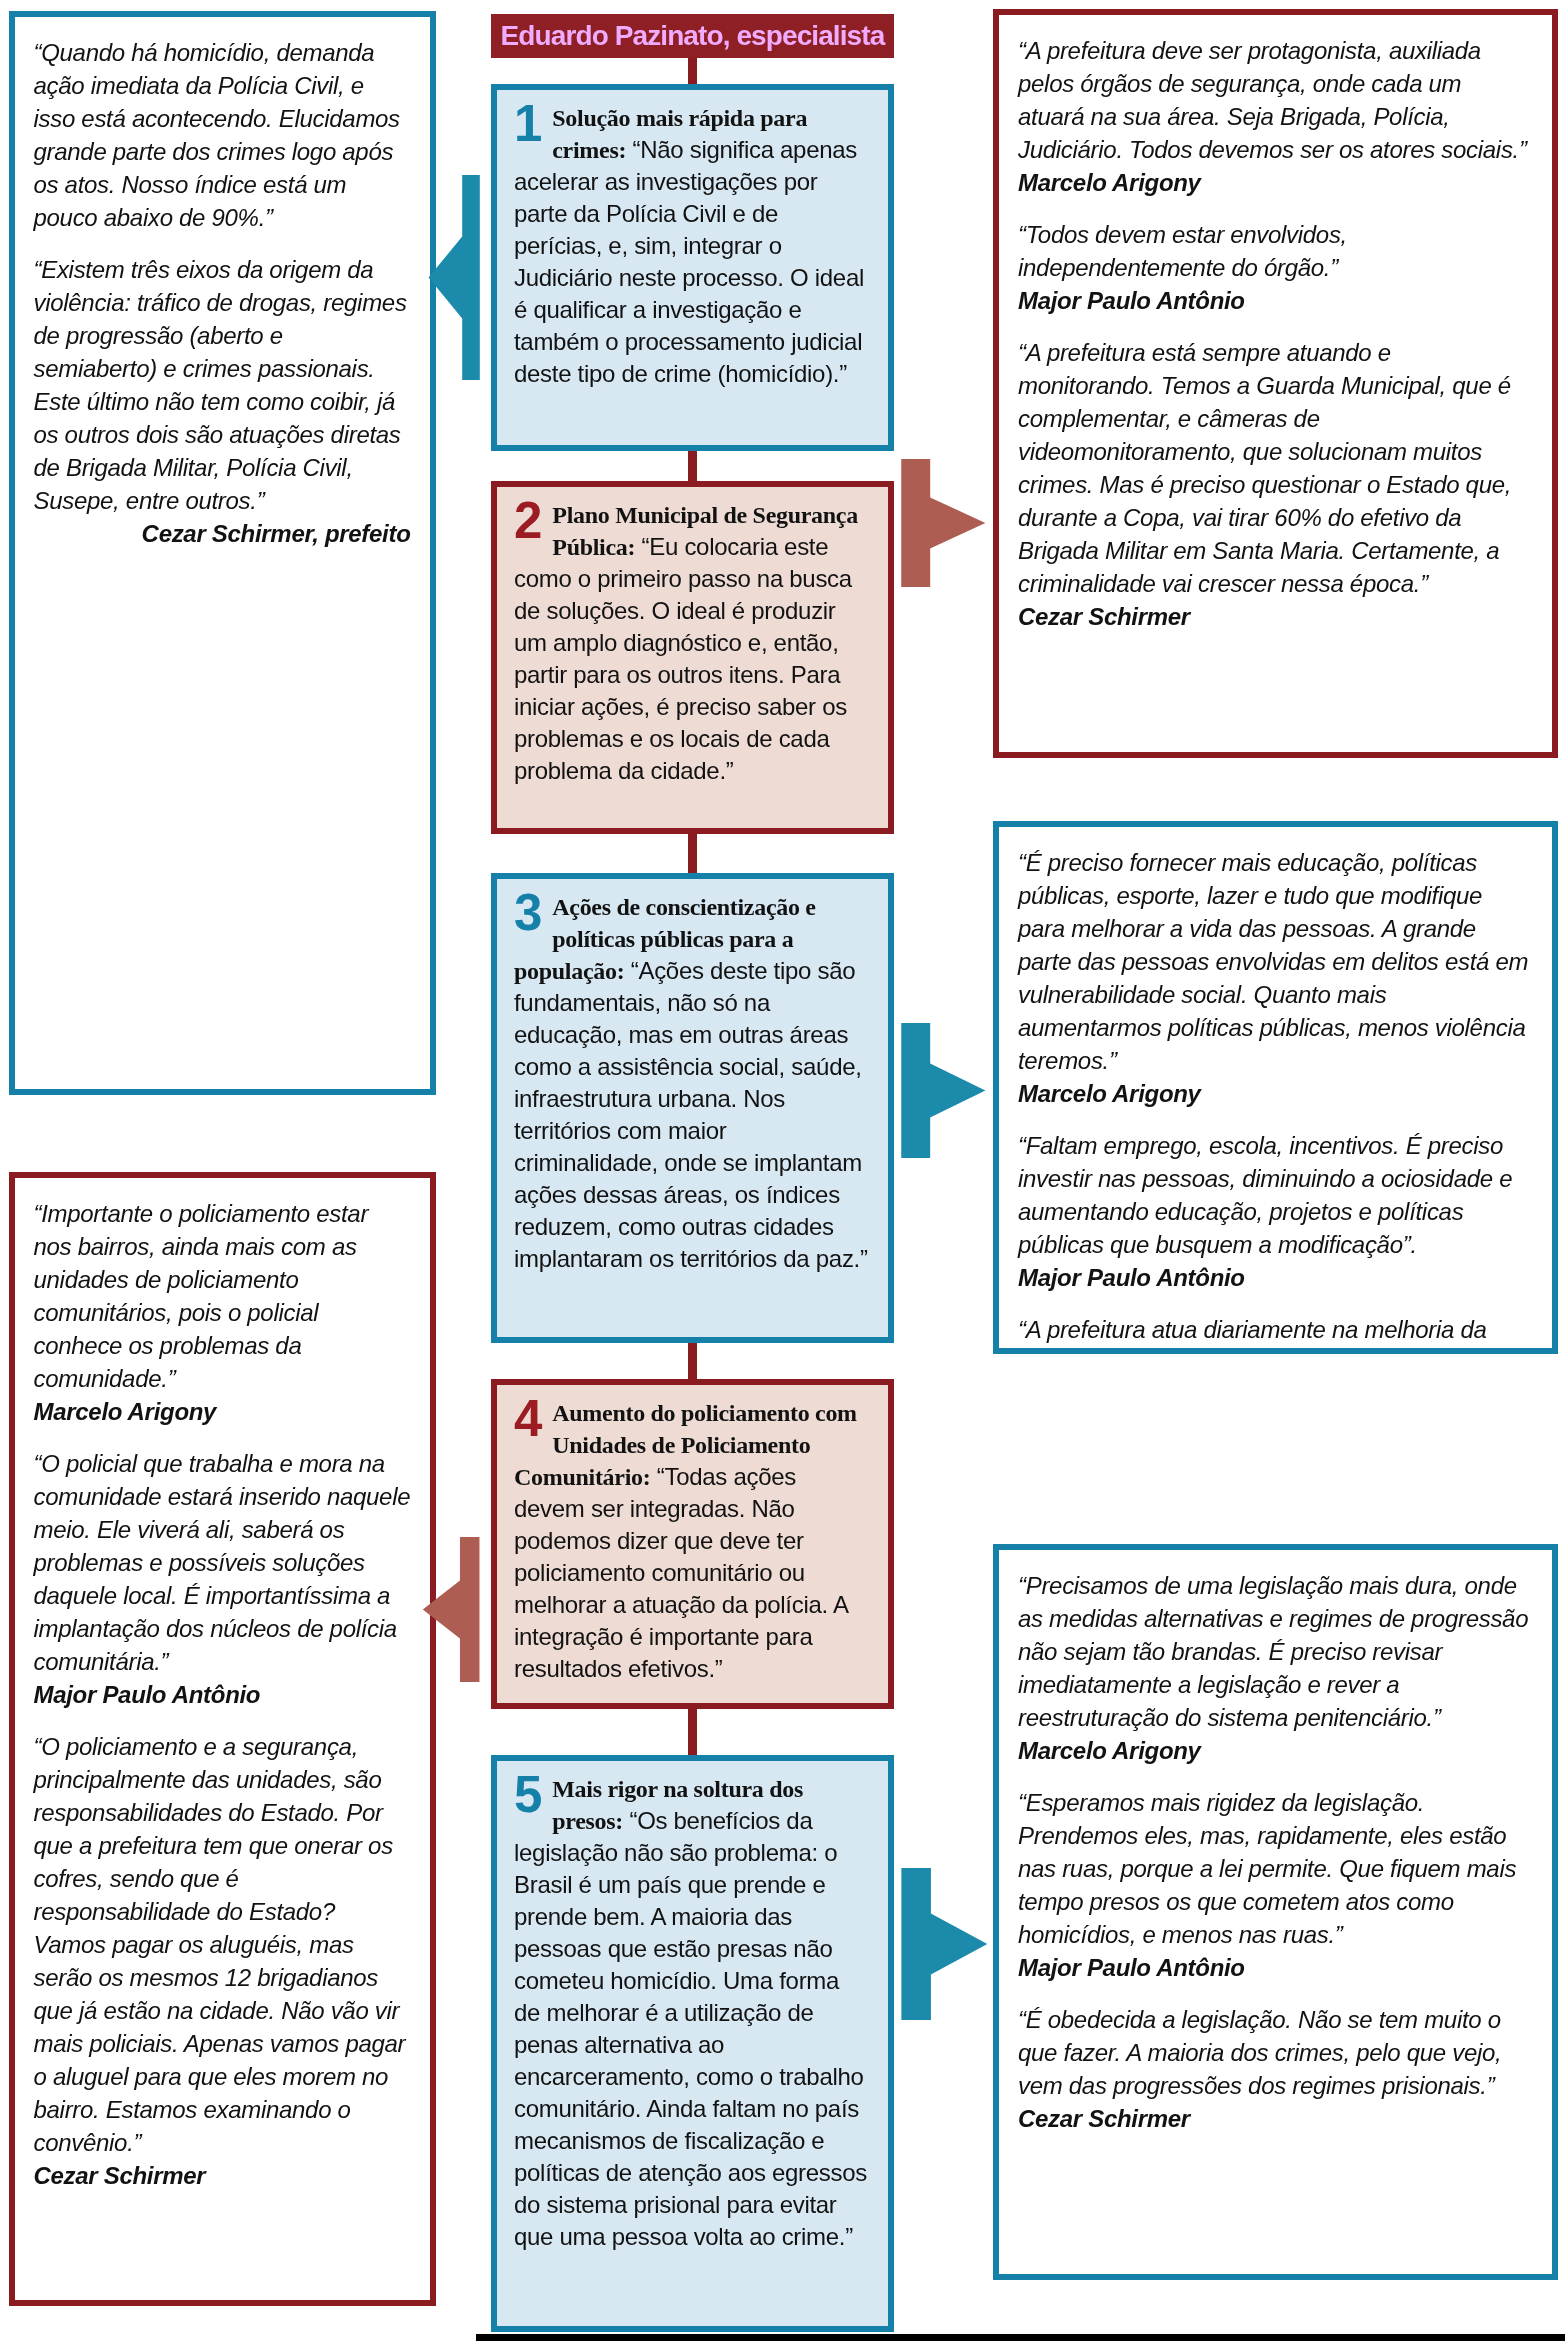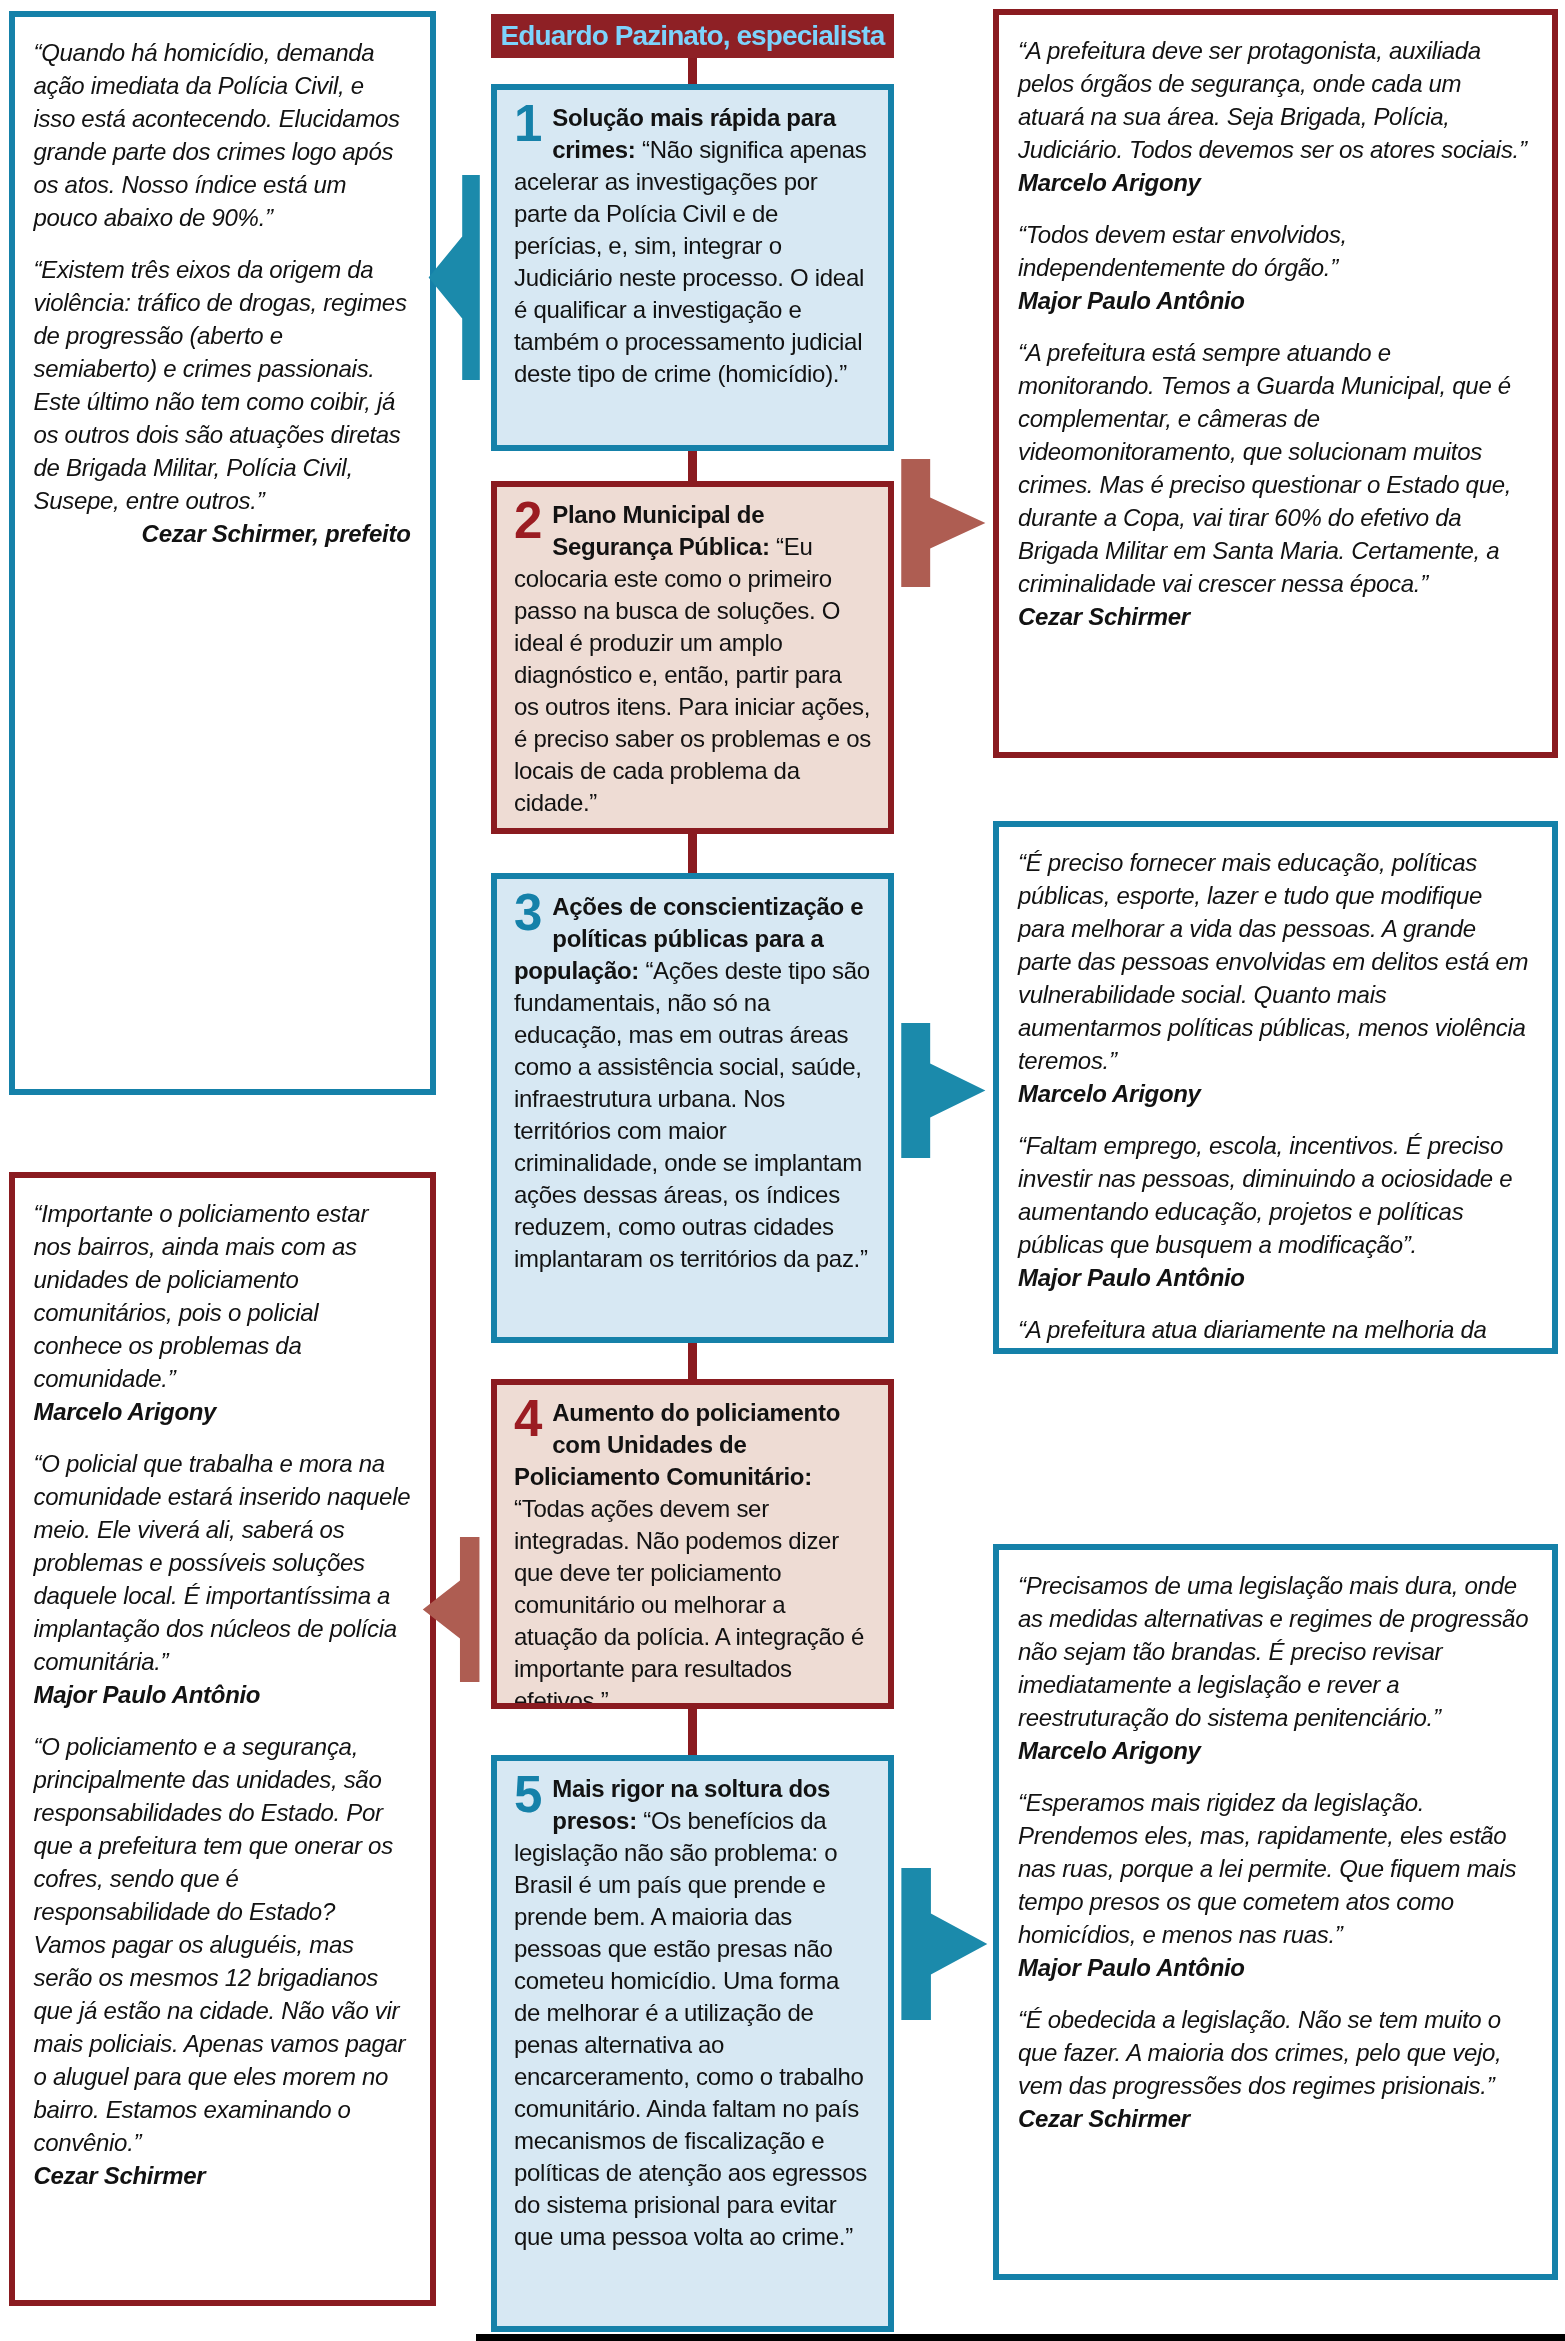--- a/index.html
+++ b/index.html
@@ -8,30 +8,30 @@
   .box{position:absolute;box-sizing:border-box;background:#ffffff;border:6.8px solid #000;
        padding:19px 19px;overflow:hidden;}
   .border-teal{border-color:#1581a9;}
   .border-red{border-color:#8a1b20;}
   .group{margin:0 0 19px 0;}
   .group:last-child{margin-bottom:0;}
   .q{font-style:italic;font-size:24px;line-height:33px;margin:0;letter-spacing:-0.3px;}
   .attr{font-style:italic;font-weight:bold;font-size:24px;line-height:33px;margin:0;letter-spacing:-0.3px;}
   .attr-right{text-align:right;}
   .header-bar{position:absolute;left:491px;top:13.7px;width:403px;height:44px;background:#8e2025;
-              color:#7dd3fc;font-weight:bold;font-size:28px;line-height:44px;text-align:center;
+              color:#f0abfc;font-weight:bold;font-size:28px;line-height:44px;text-align:center;
               letter-spacing:-0.9px;white-space:nowrap;}
   .cbox{padding:12px 17px;}
   .cbox-blue{background:#d7e8f3;border-color:#1581a9;}
   .cbox-rose{background:#eedcd4;border-color:#8a1b20;}
   .cbody{font-size:24px;line-height:32px;margin:0;letter-spacing:-0.3px;}
   .num{float:left;font-weight:bold;font-size:51px;line-height:43px;margin:0 10.2px 0 0;}
   .num-teal{color:#1581a9;}
   .num-red{color:#9b1c22;}
-  .lead{font-weight:bold;}
+  .lead{font-weight:bold;font-family:Liberation Serif, serif;}
   .connector{position:absolute;left:688px;width:8.5px;background:#8a1b20;}
   .arrow{position:absolute;}
   .bottom-bar{position:absolute;left:476px;top:2334px;width:1090px;height:7.7px;background:#000000;}
 </style>
 </head>
 <body>
 
 <div class="canvas">
 
   <section class="box border-teal" style="left:8.5px;top:11px;width:427px;height:1084px;">

